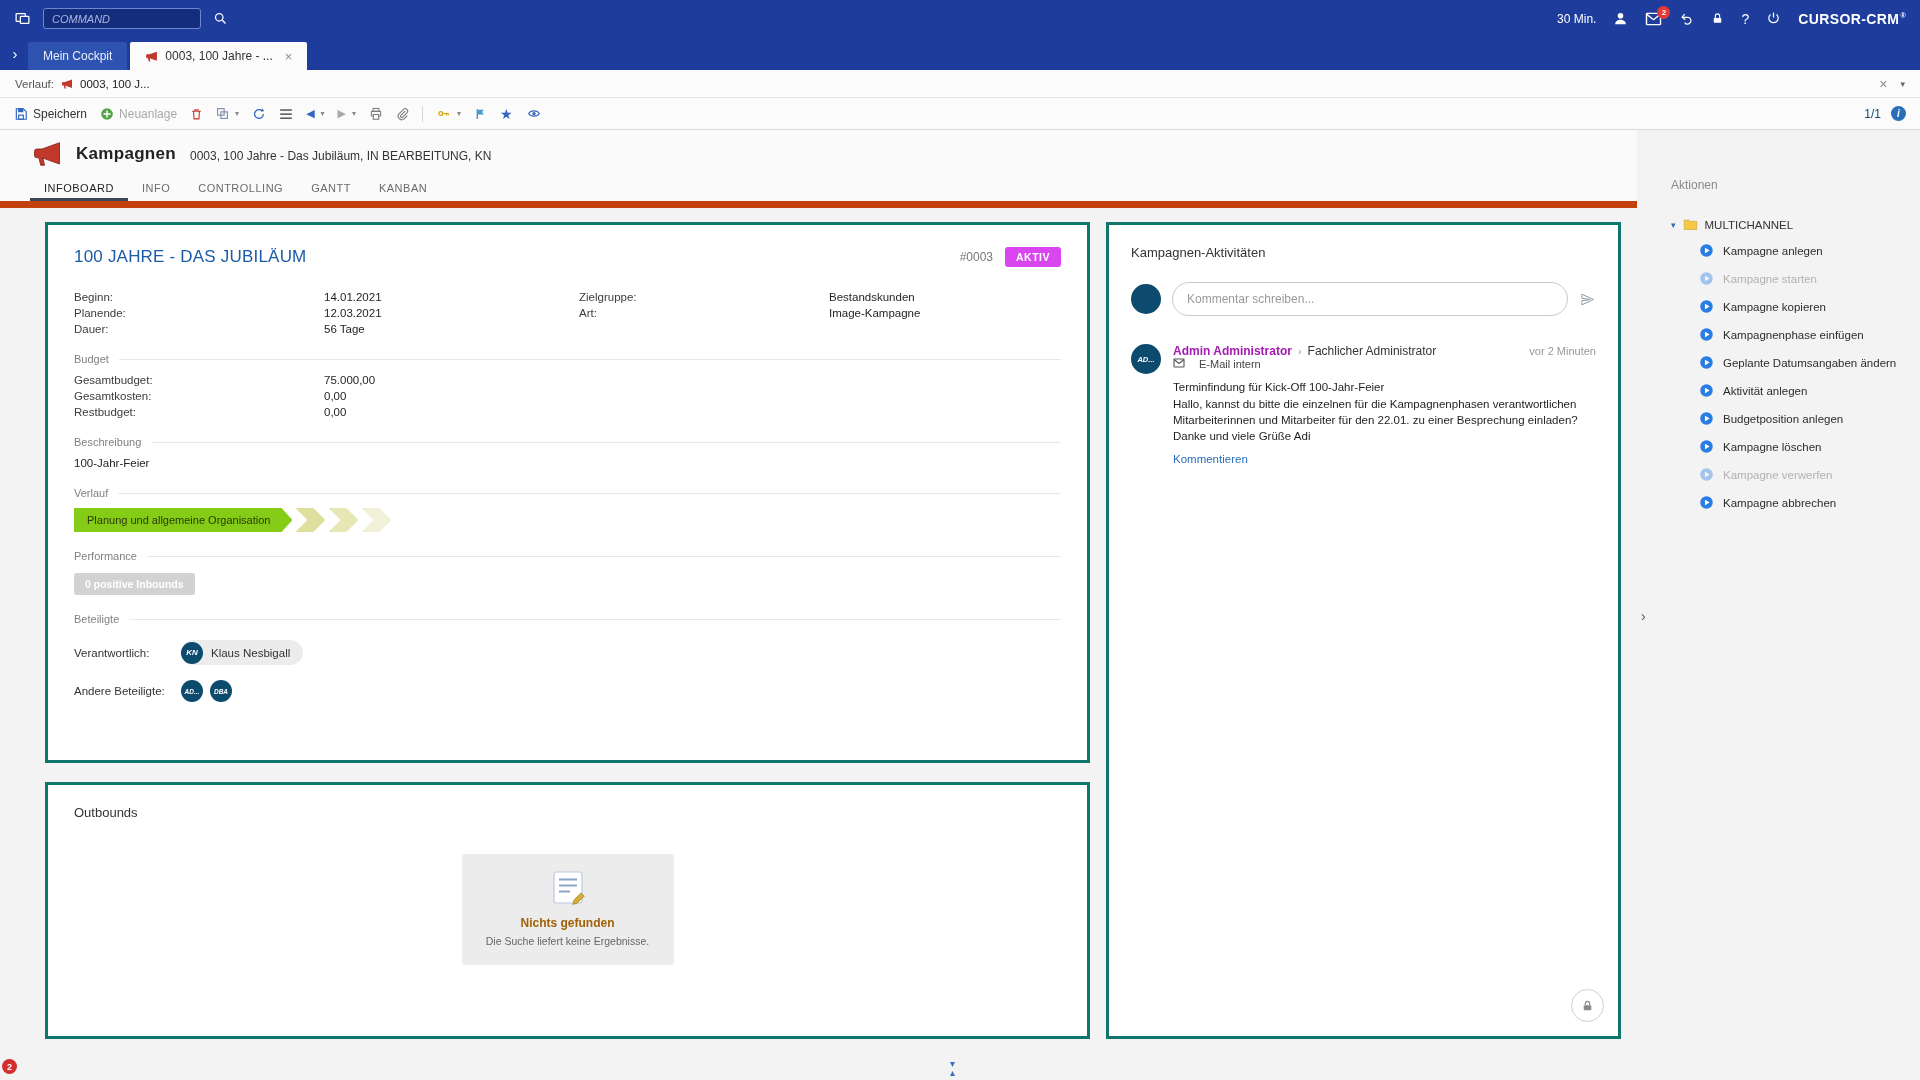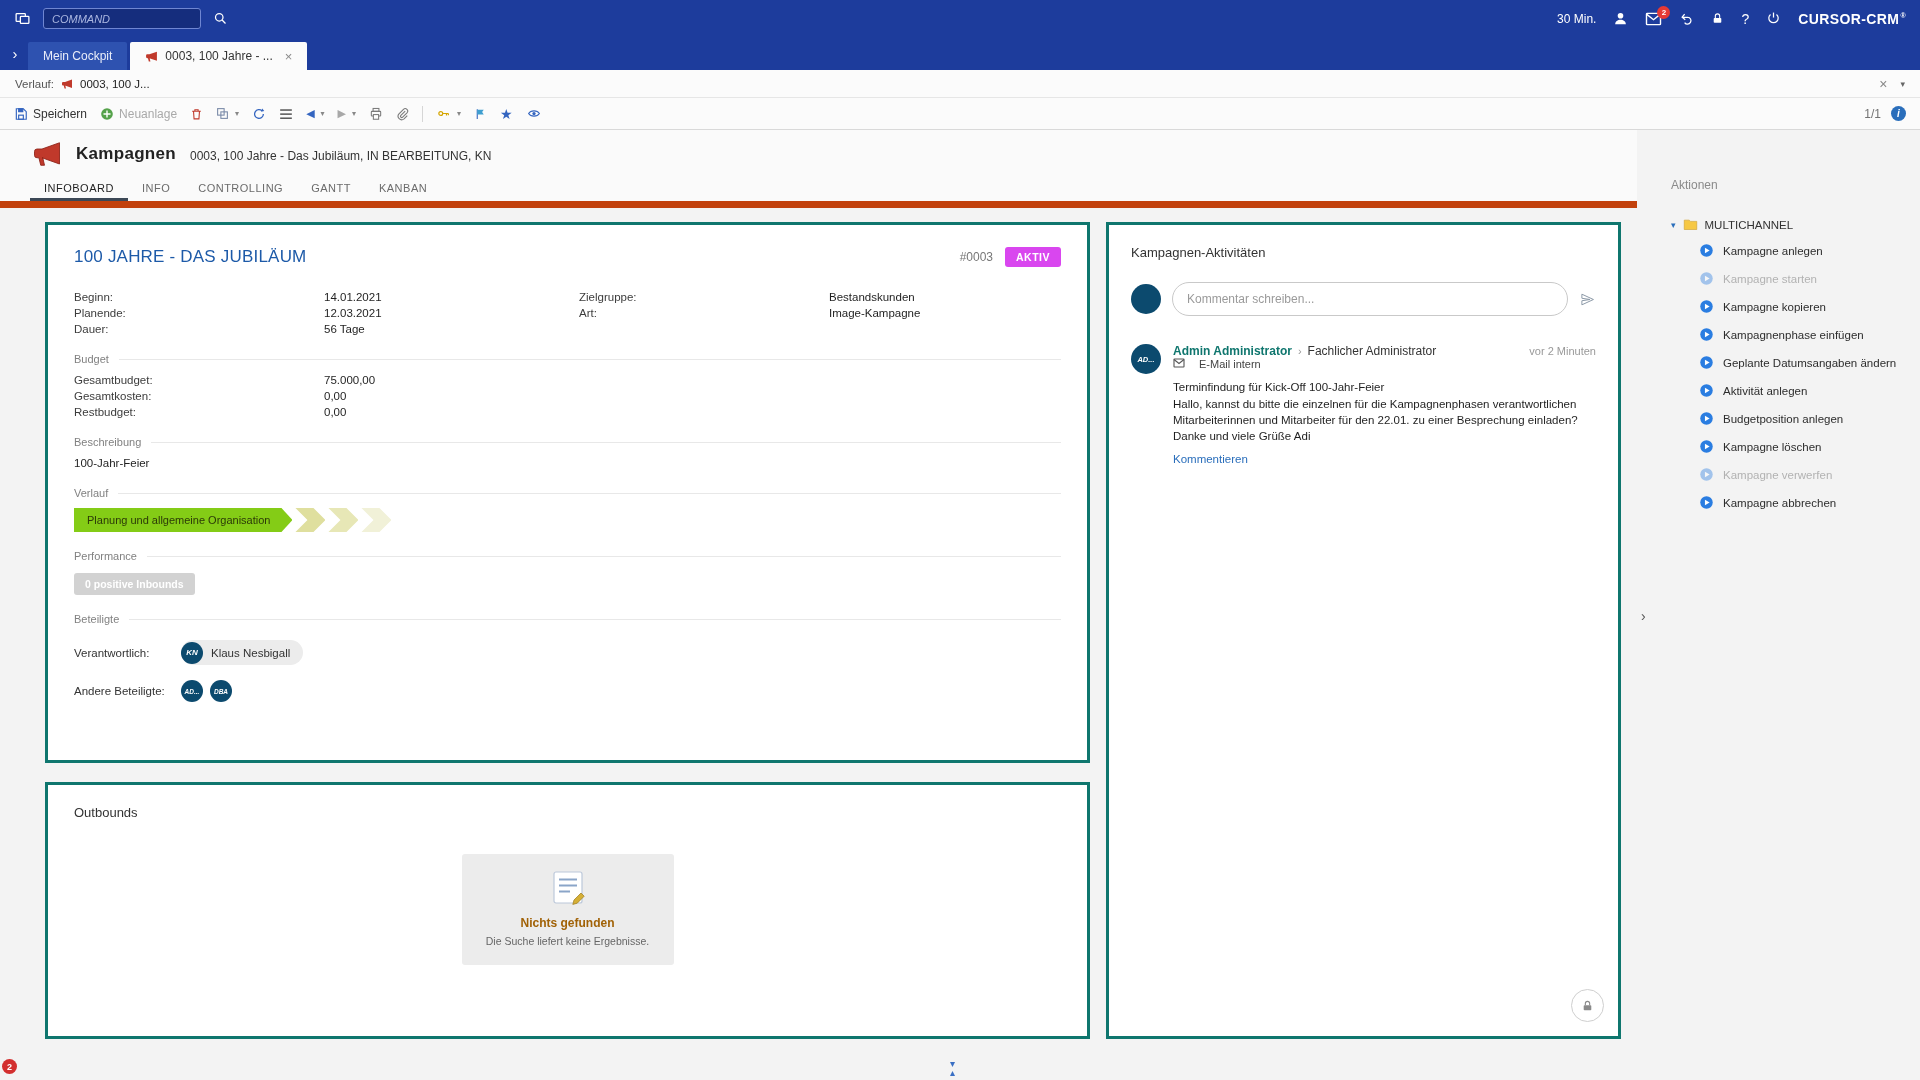--- a/index.html
+++ b/index.html
@@ -37,21 +37,21 @@
   .hist-close { color:#888; font-size:14px; }
   .hist-caret { color:#666; font-size:9px; margin-left:6px; }
 
   
   .toolbar { height:32px; background:#fbfbfb; display:flex; align-items:center; padding:0 14px; gap:13px; border-bottom:1px solid #d9d9d9; }
   .tool { display:flex; align-items:center; gap:5px; font-size:12px; color:#333; }
   .tool .caret { font-size:8px; color:#888; margin-left:1px; }
   .tool.disabled-label span.lbl { color:#a9a9a9; }
   .tb-sep { width:1px; height:16px; background:#d6d6d6; }
   .toolbar-right { margin-left:auto; display:flex; align-items:center; gap:10px; }
-  .pager { font-size:12px; color:#737373; }
+  .pager { font-size:12px; color:#0c4a6e; }
   .info-circle { width:15px; height:15px; border-radius:50%; background:#2a6ebb; color:#fff; font-size:10px; font-weight:bold; font-style:italic; display:flex; align-items:center; justify-content:center; }
 
   
   .content { display:flex; height:950px; }
   .main-col { flex:1; display:flex; flex-direction:column; position:relative; }
   .page-header { height:48px; display:flex; align-items:center; gap:14px; padding-left:32px; background:#fafafa; }
   .page-title { font-size:17px; font-weight:bold; color:#222; letter-spacing:.3px; }
   .page-subtitle { font-size:12px; color:#333; margin-top:4px; }
   .page-tabs { display:flex; padding-left:30px; background:#fafafa; border-bottom:7px solid #c2410c; height:30px; }
   .ptab { display:flex; align-items:center; padding:0 14px; font-size:11px; color:#6b6b6b; letter-spacing:.5px; border-bottom:3px solid transparent; }
@@ -97,21 +97,21 @@
   
   .activities { grid-column:2; grid-row:1 / span 2; padding:20px 22px; position:relative; }
   .act-title { font-size:13px; color:#333; }
   .comment-row { display:flex; align-items:center; gap:11px; margin-top:22px; }
   .comment-input { flex:1; height:34px; border:1px solid #c9c9c9; border-radius:17px; padding:0 14px; font-size:12px; color:#333; outline:none; background:#fff; }
   .comment-input::placeholder { color:#9a9a9a; }
   .send { color:#8d9aa8; }
   .activity { display:flex; gap:12px; margin-top:28px; }
   .act-main { flex:1; font-size:11.5px; }
   .act-head { display:flex; align-items:baseline; gap:6px; }
-  .author { color:#0f766e; font-weight:bold; font-size:12px; }
+  .author { color:#a21caf; font-weight:bold; font-size:12px; }
   .sep-gt { color:#999; font-size:11px; }
   .role { color:#333; font-size:12px; }
   .time { margin-left:auto; color:#999; font-size:11px; }
   .channel { display:flex; gap:14px; margin-top:0; color:#444; font-size:11px; }
   .subject { margin-top:11px; color:#1f1f1f; }
   .msg { margin-top:3px; line-height:1.4; color:#1f1f1f; }
   .comment-link { color:#2a6ebb; margin-top:9px; display:inline-block; }
   .lock-fab { position:absolute; right:14px; bottom:14px; width:33px; height:33px; border-radius:50%; border:1px solid #cfcfcf; background:#fff; display:flex; align-items:center; justify-content:center; color:#8a8a8a; }
 
   

